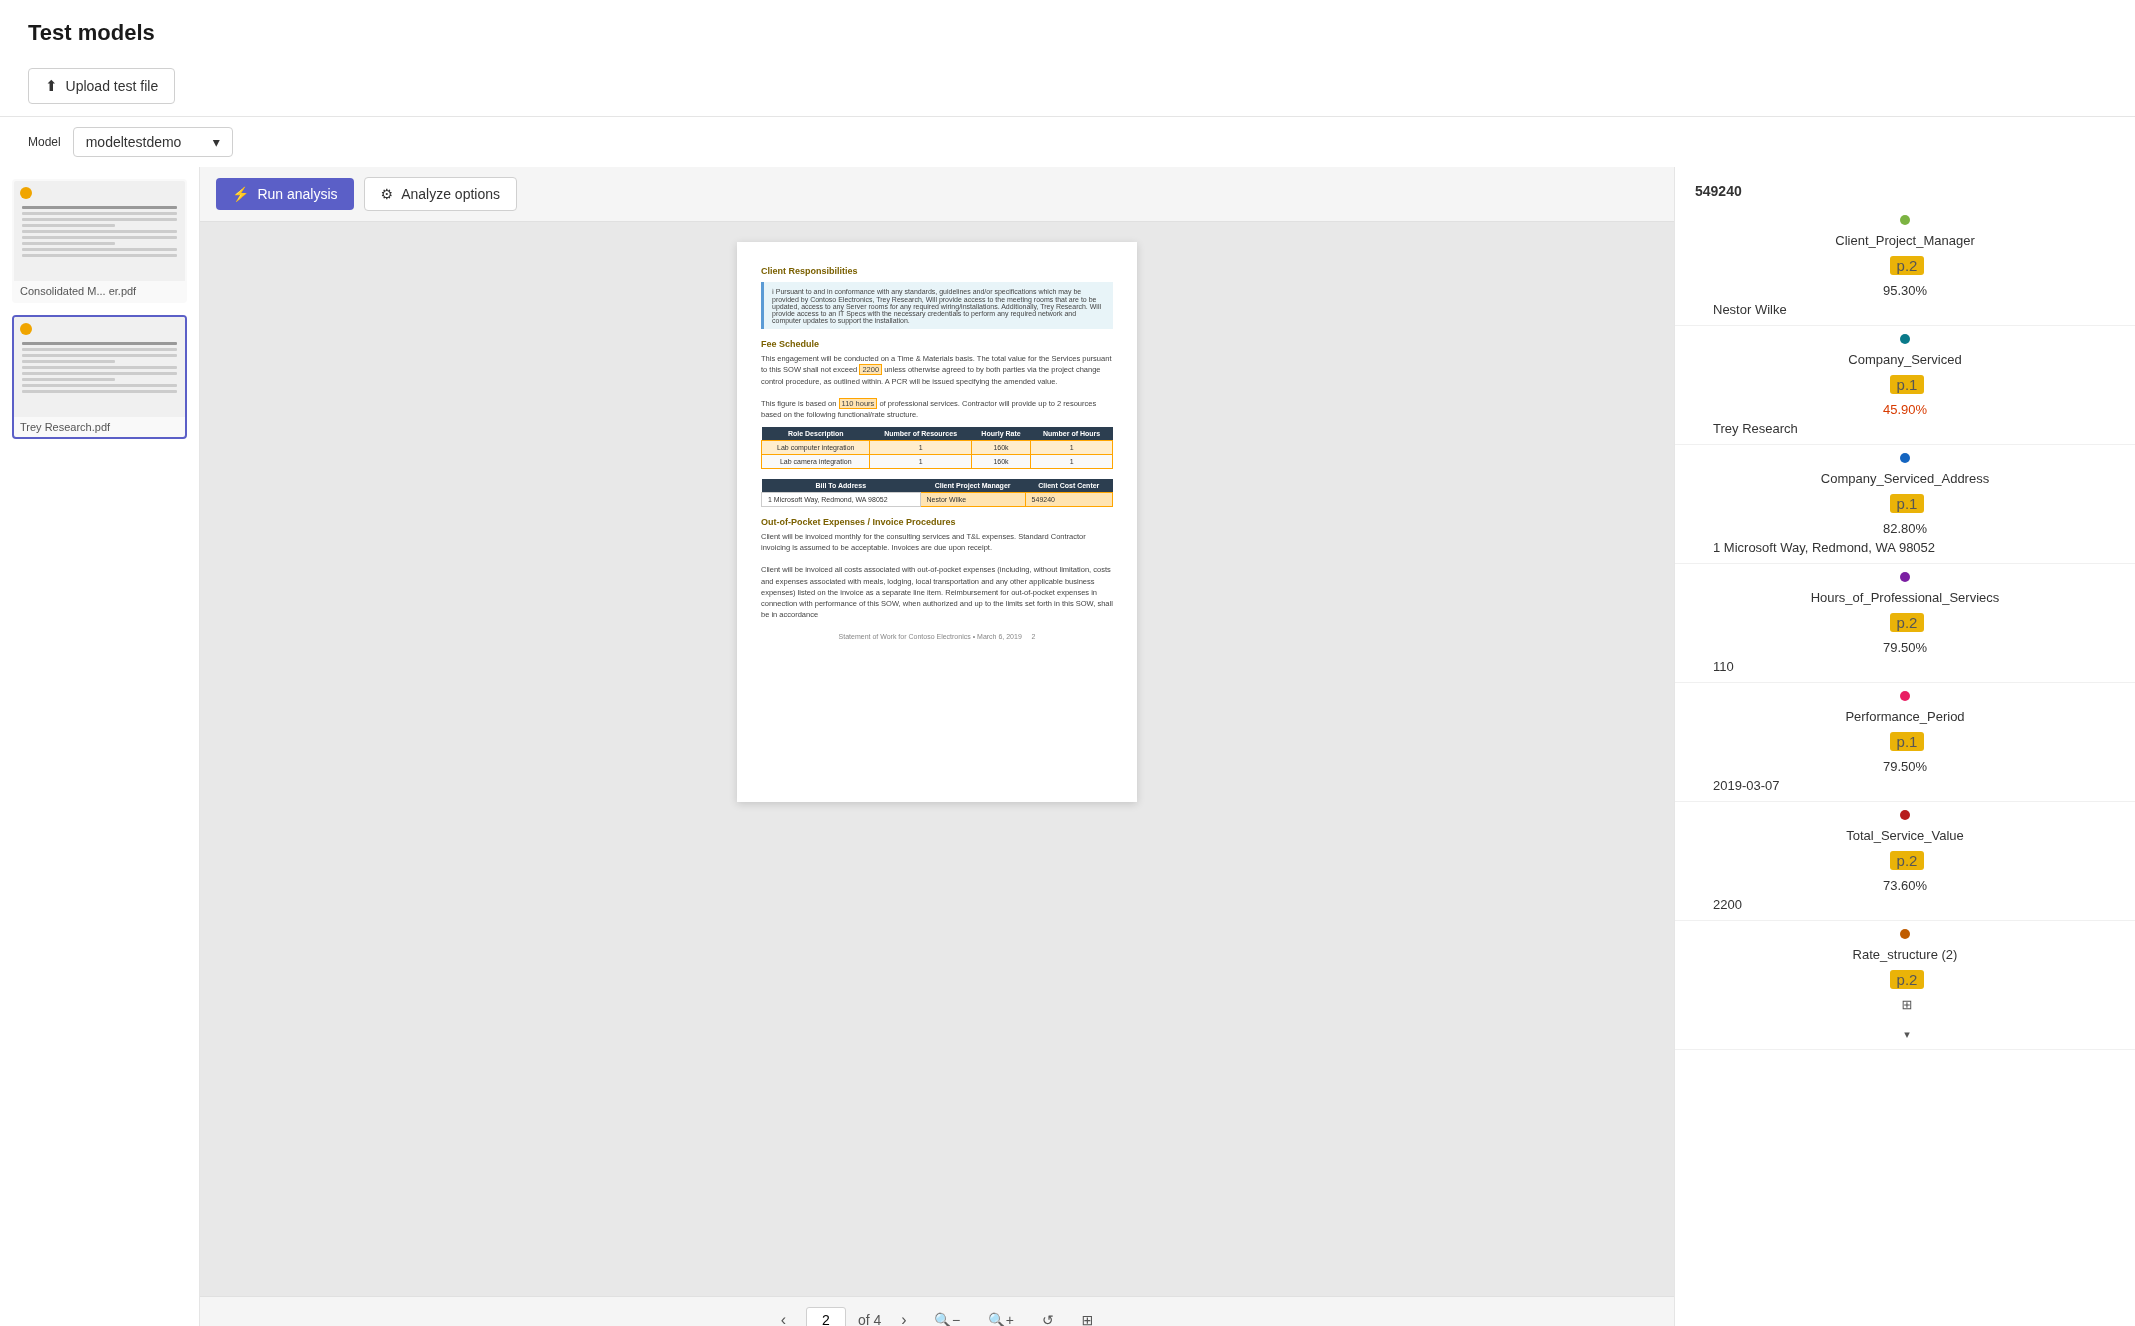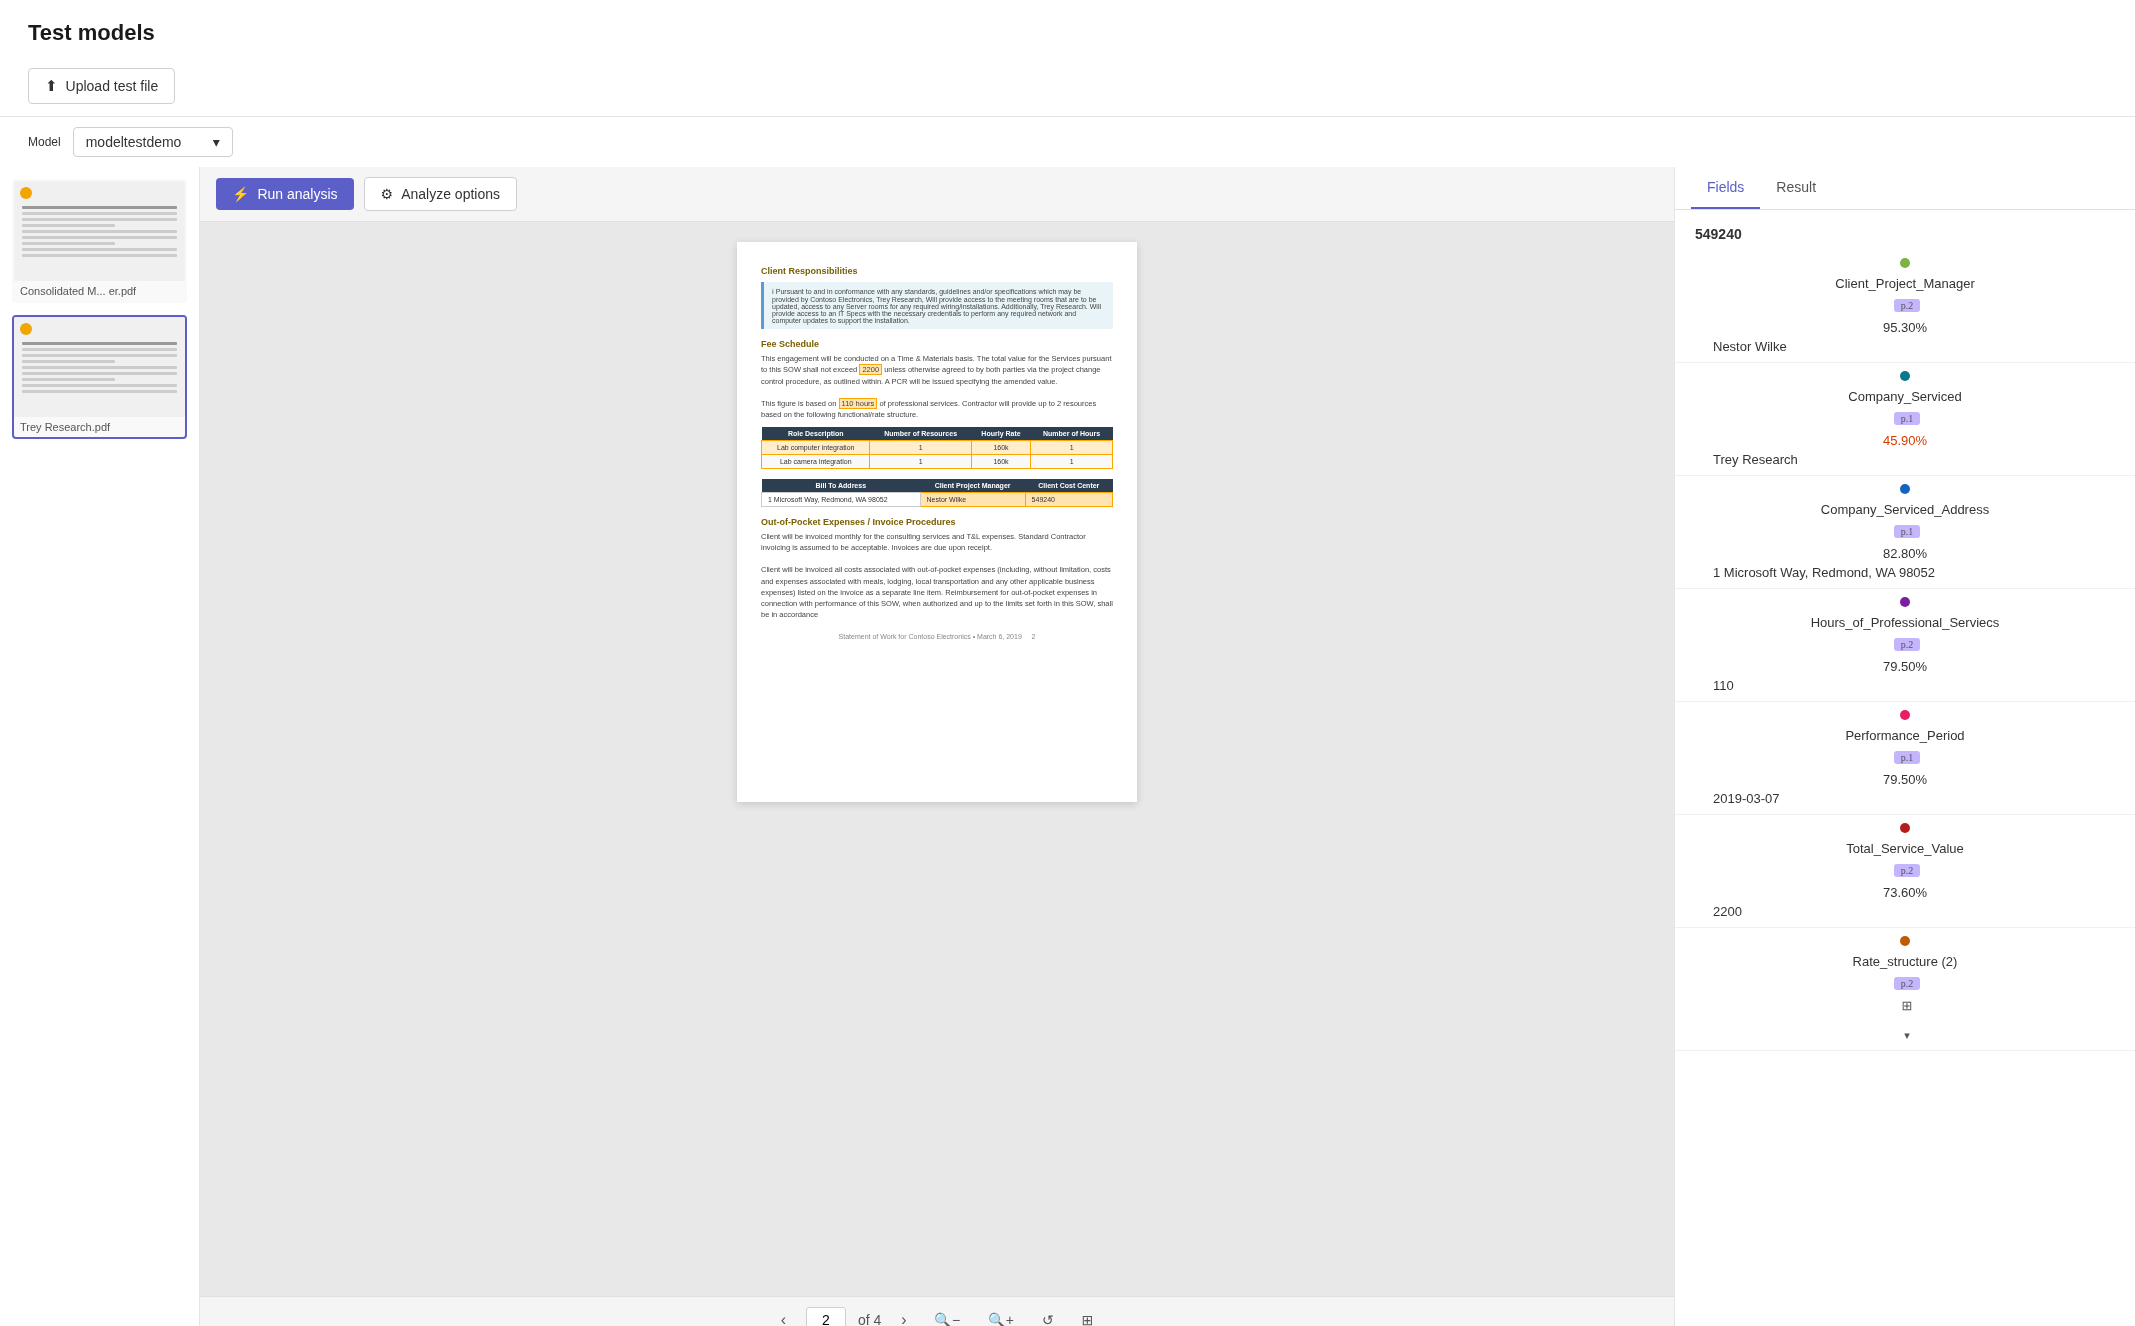--- a/index.html
+++ b/index.html
@@ -187,22 +187,22 @@
       border-bottom: 1px solid #f0f0f0;
     }
     .field-item-header {
       display: flex; align-items: center; gap: 8px; flex-direction: column;
     }
     .field-dot {
       width: 10px; height: 10px; border-radius: 50%; flex-shrink: 0;
     }
     .field-name { font-size: 13px; color: #333; flex: 1; }
     .field-page {
-      background: #c4b5fd; color: #555;
-      padding: 1px 7px; border-radius: 3px; font-size: 10px; margin-left: 4px; font-family: Liberation Serif, serif;
+      background: #eab308; color: #555;
+      padding: 1px 7px; border-radius: 3px; font-size: 15px; margin-left: 4px;
     }
     .field-confidence {
       font-size: 13px; font-weight: 500;
     }
     .confidence-high { color: #333; }
     .confidence-low { color: #d83b01; }
     .field-value { margin-top: 4px; margin-left: 18px; font-size: 13px; color: #333; font-weight: 500; }
     .table-icon { cursor: pointer; color: #555; font-size: 13px; margin-left: 4px; }
     .expand-icon { cursor: pointer; color: #555; font-size: 11px; margin-left: 4px; }
 
@@ -369,24 +369,20 @@
       <span class="page-of">of 4</span>
       <button class="page-nav-btn">›</button>
       <button class="zoom-btn">🔍−</button>
       <button class="zoom-btn">🔍+</button>
       <button class="zoom-btn">↺</button>
       <button class="zoom-btn">⊞</button>
     </div>
   </div>
 
   <div class="results-panel">
-    <div class="results-tabs">
-      <div class="results-tab active">Fields</div>
-      <div class="results-tab">Result</div>
-    </div>
 
     <div class="results-content">
 
       <div class="field-id">549240</div>
 
       <div class="field-item">
         <div class="field-item-header">
           <span class="field-dot" style="background:#7cb342;"></span>
           <span class="field-name">Client_Project_Manager</span>
           <span class="field-page">p.2</span>

